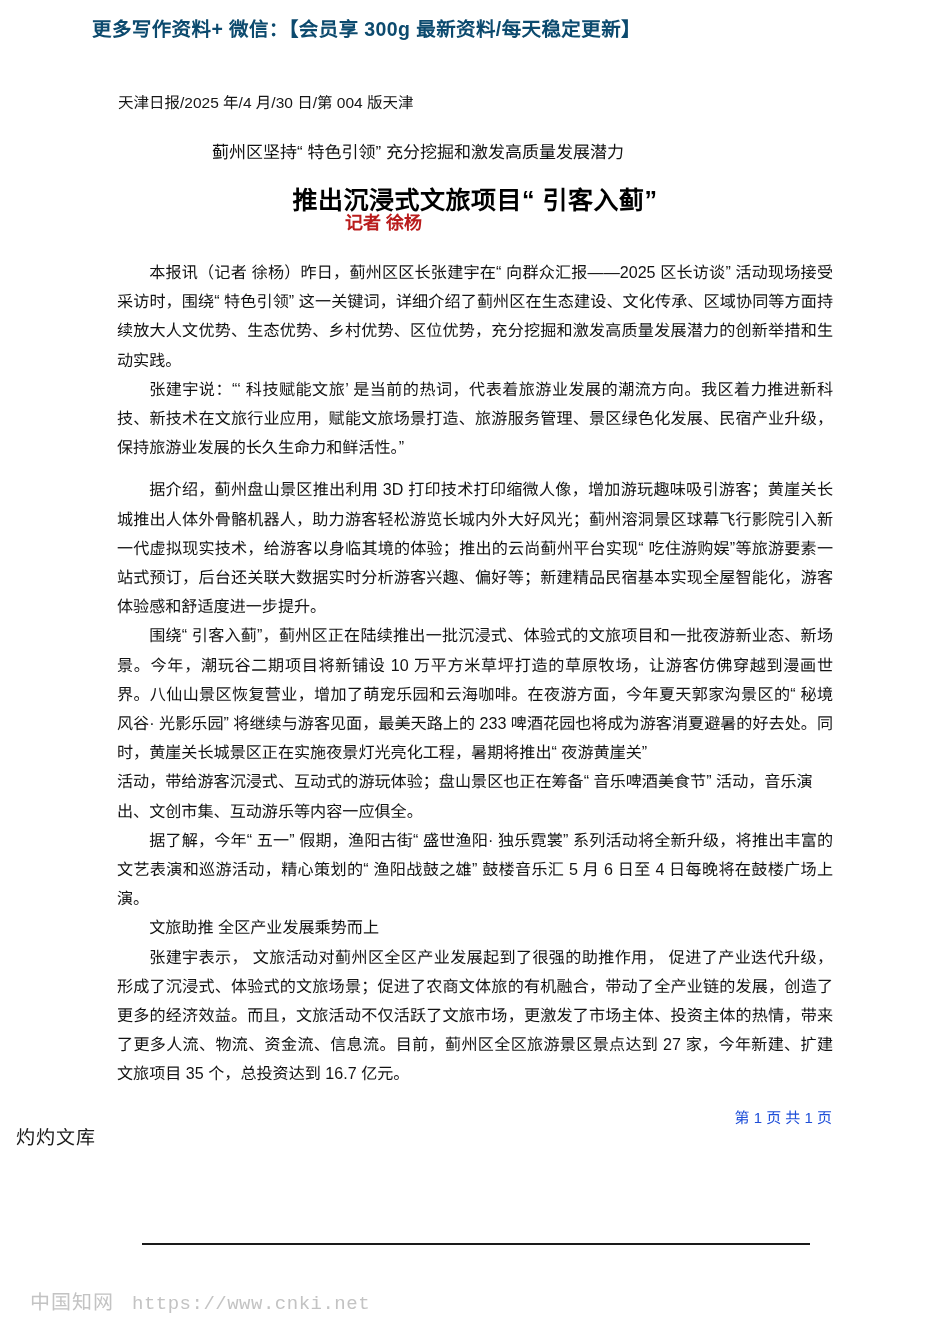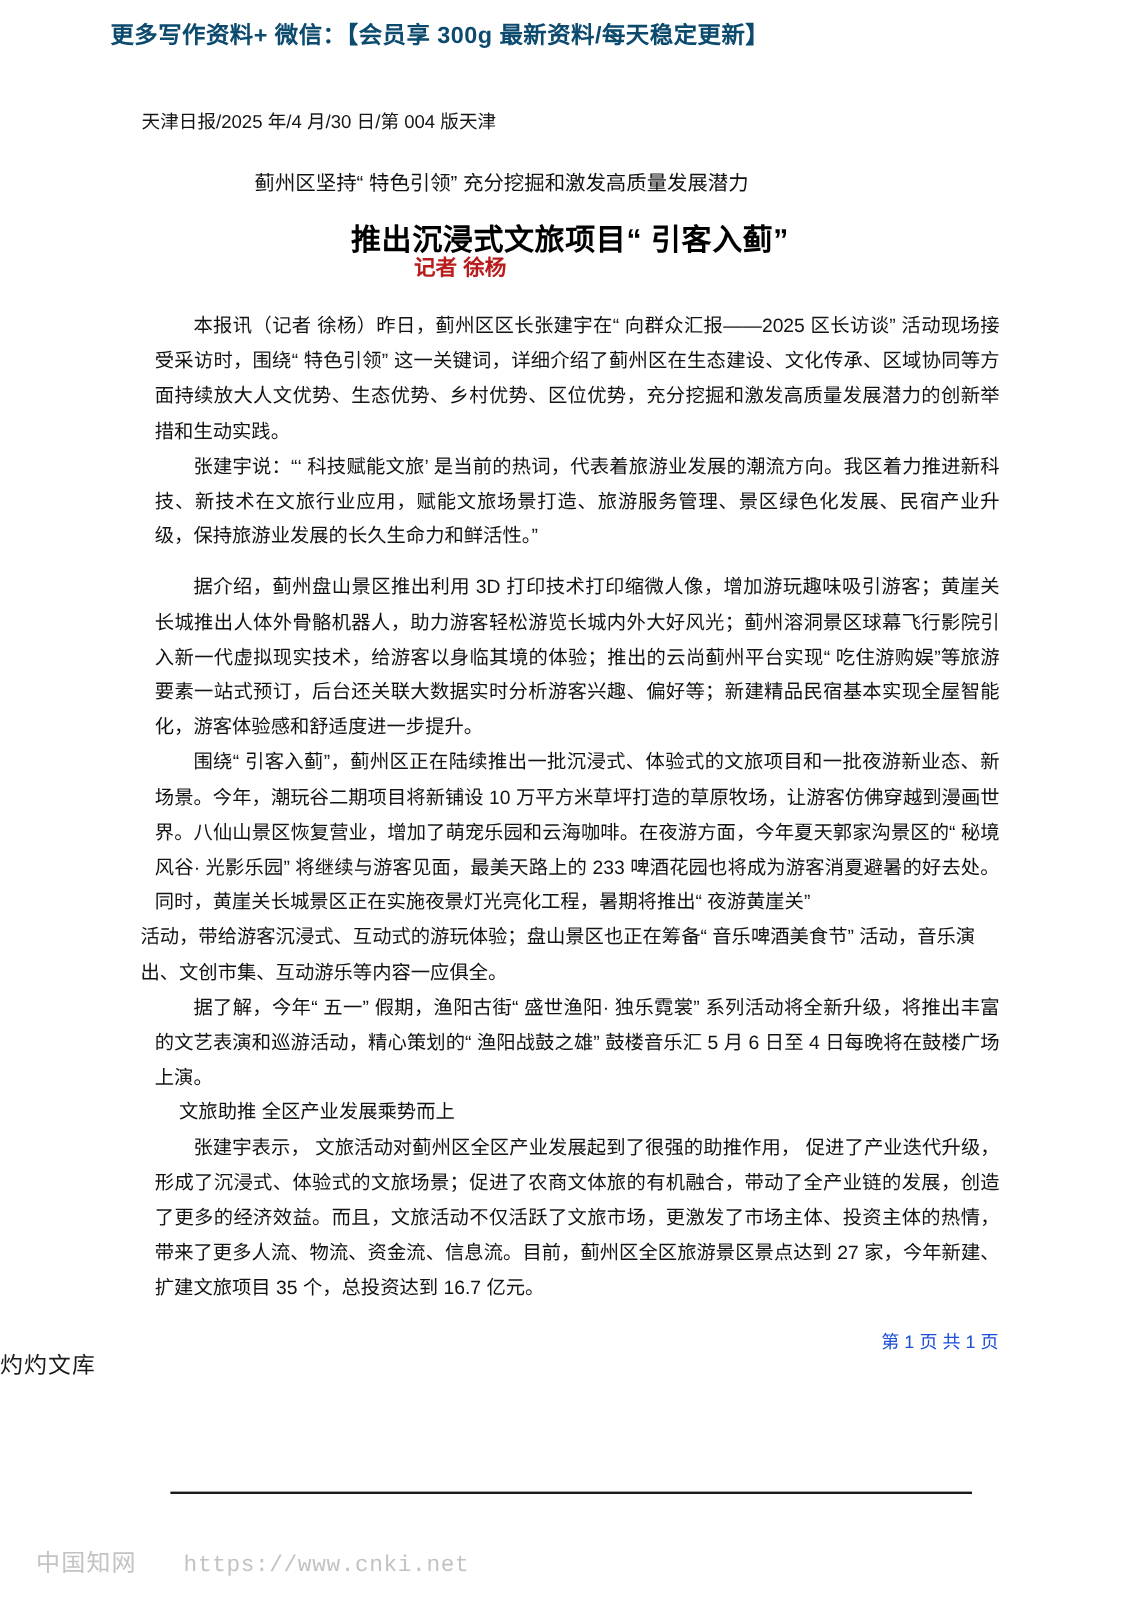--- a/index.html
+++ b/index.html
@@ -93,21 +93,21 @@
   }
   .para {
     font-size: 16.1px;
     line-height: 29.2px;
     text-align: justify;
     text-justify: inter-ideograph;
     margin: 0;
     color: #121212;
     word-break: break-all;
   }
-  .para.indent { text-indent: 2em; margin-left: 12px; }
+  .para.indent { text-indent: 2em; }
   .para.sub {
     text-indent: 2em;
     text-align: left;
   }
   .para.nojust { text-align: left; }
   .spacer-sm { height: 13px; }
 
   
   .page-number {
     position: absolute;
@@ -119,38 +119,39 @@
     color: #1d4ed8;
   }
   .library-mark {
     position: absolute;
     left: 0px;
     top: 1122px;
     font-size: 19px;
     font-weight: 500;
     color: #1a1a1a;
     letter-spacing: 1px;
+    padding-left: 16px;
   }
 
   .rule {
     position: absolute;
     left: 142px;
     top: 1243px;
     width: 668px;
     height: 2px;
     background: #1a1a1a;
   }
 
   .cnki {
     position: absolute;
     left: 30px;
     top: 1286px;
     display: flex;
     align-items: baseline;
-    gap: 39px;
+    gap: 18px;
     color: #c3c3c3;
   }
   .cnki-name {
     font-size: 20px;
     letter-spacing: 1px;
     font-family: "Liberation Serif", "DejaVu Serif", serif;
   }
   .cnki-url {
     font-size: 19px;
     font-family: "Liberation Mono", "DejaVu Sans Mono", monospace;

